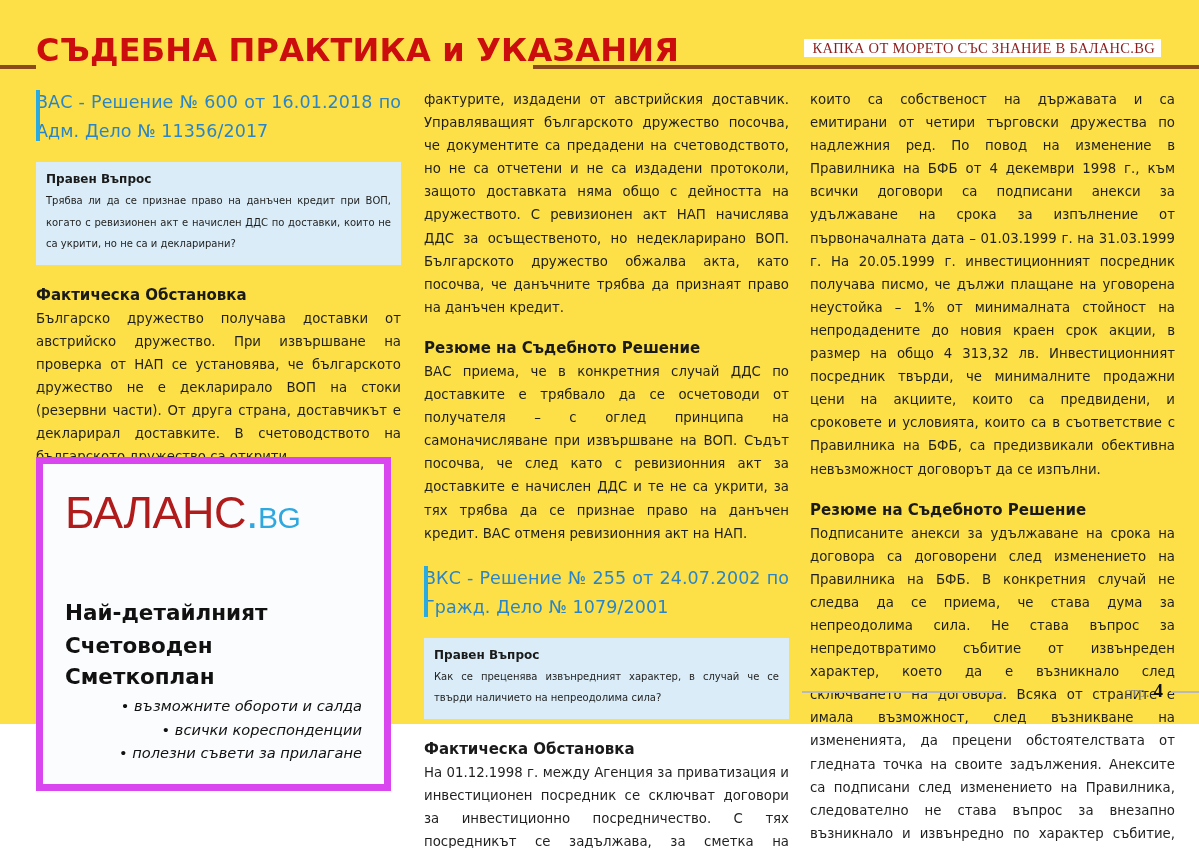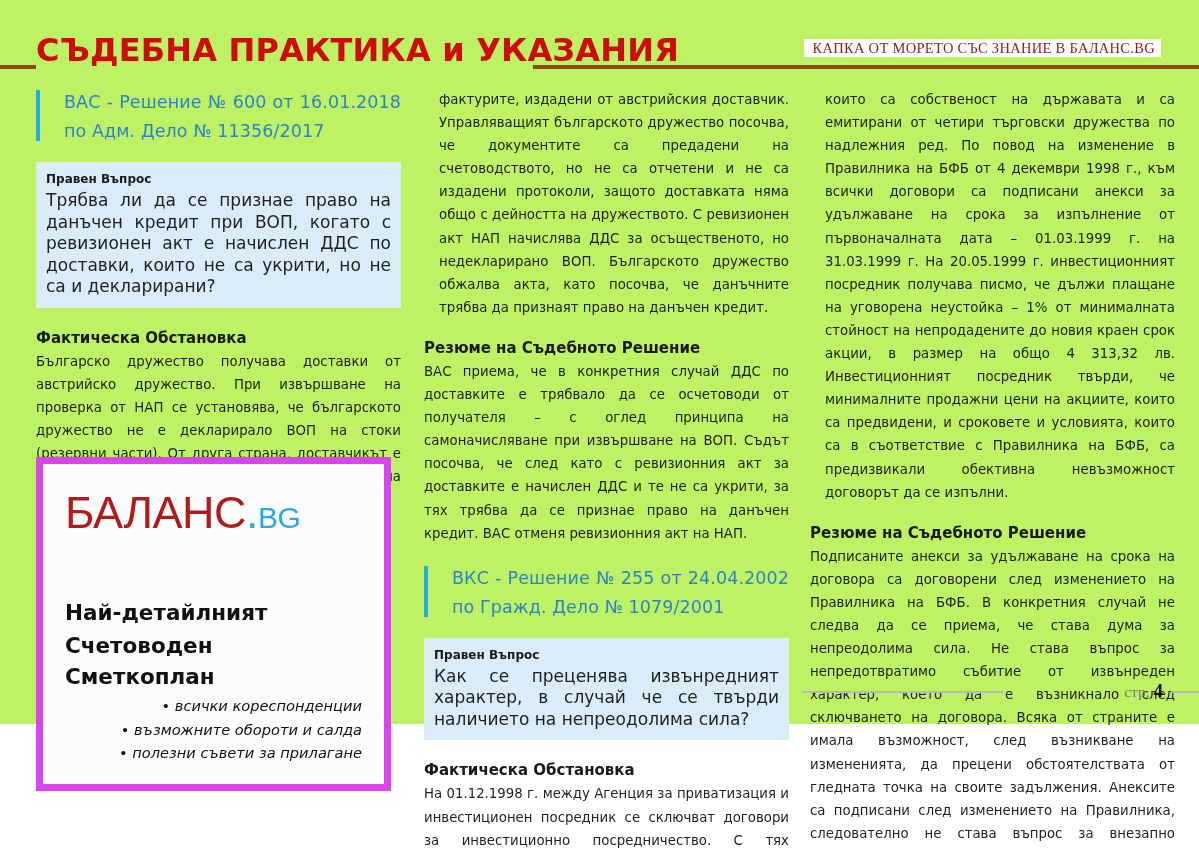--- a/index.html
+++ b/index.html
@@ -9,21 +9,21 @@
     height: 848px;
     background: #ffffff;
     font-family: "DejaVu Sans", "Liberation Sans", sans-serif;
     overflow: hidden;
   }
 
   .page {
     position: relative;
     width: 1199px;
     height: 724px;
-    background: #bef264;
+    background: #fde047;
   }
 
   
   .masthead {
     position: absolute;
     left: 0;
     top: 26px;
     width: 1199px;
     height: 52px;
   }
@@ -88,21 +88,21 @@
     width: 365px;
     height: 716px;
   }
   .col-1 { left: 36px; }
   .col-2 { left: 424px; }
   .col-3 { left: 810px; }
 
   
   .art-heading {
     position: relative;
-    padding-left: 28px;
+    padding-left: 0;
     margin-bottom: 16px;
   }
   .art-heading .bar {
     position: absolute;
     left: 0;
     top: 2px;
     bottom: 5px;
     width: 4px;
     background: #29abe2;
   }
@@ -127,21 +127,21 @@
     display: block;
     font-family: "DejaVu Sans", "Liberation Sans", sans-serif;
     font-weight: bold;
     font-size: 12px;
     line-height: 19px;
     color: #1a1a1a;
     margin-bottom: 1px;
   }
   .qbox .qtext {
     display: block;
-    font-size: 17px;
+    font-size: 10px;
     line-height: 21.6px;
     color: #1f1f1f;
     text-align: justify;
     text-align-last: left;
     hyphens: none;
   }
 
   
   .sec { margin-bottom: 19px; }
 
@@ -158,21 +158,21 @@
   .body-text {
     display: block;
     font-size: 13.3px;
     line-height: 23.1px;
     color: #1f1f1f;
     text-align: justify;
     text-align-last: left;
     hyphens: none;
   }
 
-  .body-text.cont { margin-bottom: 19px; margin-left: 15px; }
+  .body-text.cont { margin-bottom: 19px; }
 
   
   .advert {
     position: absolute;
     left: 0;
     top: 369px;
     width: 355px;
     height: 334px;
     border: 7px solid #d946ef;
     background: #fbfcfd;
@@ -309,39 +309,39 @@
         <span class="body-text">Българско дружество получава доставки от австрийско дружество. При извършване на проверка от НАП се установява, че българското дружество не е декларирало ВОП на стоки (резервни части). От друга страна, доставчикът е декларирал доставките. В счетоводството на българското дружество са открити</span>
       </div>
 
       <div class="advert">
         <div class="advert-logo">
           <span class="mark">БАЛАНС</span><span class="dot">.</span><span class="tld">BG</span>
         </div>
         <span class="advert-head">Най-детайлният</span>
         <span class="advert-head">Счетоводен Сметкоплан</span>
         <ul class="advert-list">
+          <li>• възможните обороти и салда</li>
           <li>• всички кореспонденции</li>
-          <li>• възможните обороти и салда</li>
           <li>• полезни съвети за прилагане</li>
         </ul>
       </div>
     </div>
 
     <div class="col col-2">
 
       <span class="body-text cont">фактурите, издадени от австрийския доставчик. Управляващият българското дружество посочва, че документите са предадени на счетоводството, но не са отчетени и не са издадени протоколи, защото доставката няма общо с дейността на дружеството. С ревизионен акт НАП начислява ДДС за осъщественото, но недекларирано ВОП. Българското дружество обжалва акта, като посочва, че данъчните трябва да признаят право на данъчен кредит.</span>
 
       <div class="sec">
         <span class="sec-label">Резюме на Съдебното Решение</span>
         <span class="body-text">ВАС приема, че в конкретния случай ДДС по доставките е трябвало да се осчетоводи от получателя – с оглед принципа на самоначисляване при извършване на ВОП. Съдът посочва, че след като с ревизионния акт за доставките е начислен ДДС и те не са укрити, за тях трябва да се признае право на данъчен кредит. ВАС отменя ревизионния акт на НАП.</span>
       </div>
 
       <div class="art-heading">
         <span class="bar"></span>
-        <span class="txt">ВКС - Решение № 255 от 24.04.2002 по Гражд. Дело № 1079/2001</span>
+        <span class="txt">ВКС - Решение № 255 от 24.07.2002 по Гражд. Дело № 1079/2001</span>
       </div>
 
       <div class="qbox">
         <span class="qlabel">Правен Въпрос</span>
         <span class="qtext">Как се преценява извънредният характер, в случай че се твърди наличието на непреодолима сила?</span>
       </div>
 
       <div class="sec">
         <span class="sec-label">Фактическа Обстановка</span>
         <span class="body-text">На 01.12.1998 г. между Агенция за приватизация и инвестиционен посредник се сключват договори за инвестиционно посредничество. С тях посредникът се задължава, за сметка на Агенцията, да продаде ценни книжа при условията на публично предлагане,</span>

